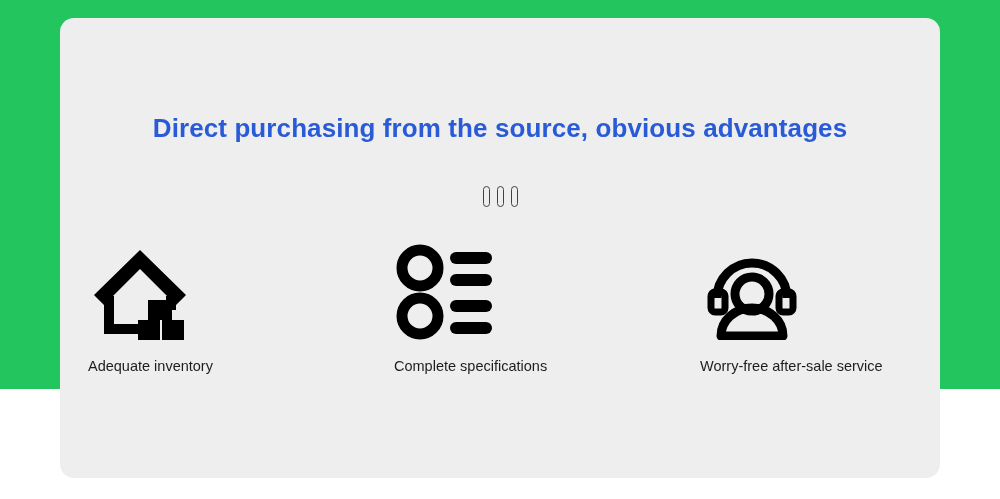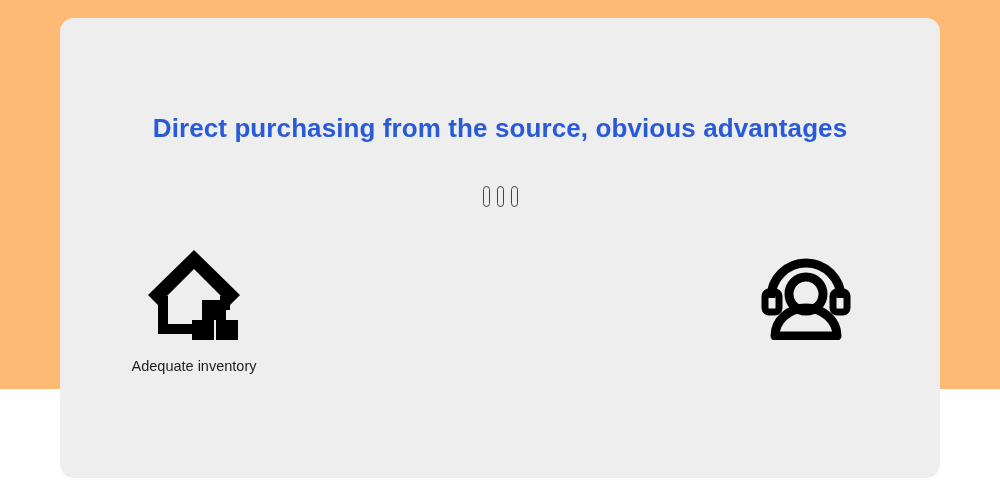--- a/index.html
+++ b/index.html
@@ -10,21 +10,21 @@
   body {
     width: 1000px;
     height: 499px;
     font-family: "Liberation Sans", sans-serif;
     overflow: hidden;
   }
   .stage {
     position: relative;
     width: 1000px;
     height: 389px;
-    background: #fdba74;
+    background: #22c55e;
   }
   .promo-card {
     position: absolute;
     left: 60px;
     top: 18px;
     width: 880px;
     height: 460px;
     background: #eeeeee;
     border-radius: 14px;
     box-sizing: border-box;
@@ -68,21 +68,21 @@
     flex-direction: row;
     align-items: flex-start;
     justify-content: space-between;
     padding: 0 28px;
     box-sizing: border-box;
   }
   .feature-item {
     width: 212px;
     display: flex;
     flex-direction: column;
-    align-items: center;
+    align-items: flex-start;
   }
   .feature-icon {
     height: 104px;
     width: 104px;
     display: flex;
     align-items: center;
     justify-content: center;
   }
   .feature-icon svg {
     display: block;
@@ -121,29 +121,43 @@
             <rect x="78" y="54" width="10" height="14" fill="#000000"></rect>
             <rect x="16" y="82" width="34" height="10" fill="#000000"></rect>
             <rect x="60" y="58" width="24" height="20" fill="#000000"></rect>
             <rect x="50" y="78" width="22" height="20" fill="#000000"></rect>
             <rect x="74" y="78" width="22" height="20" fill="#000000"></rect>
           </svg>
         </span>
         <div class="feature-label">Adequate inventory</div>
       </div>
 
+      <div class="feature-item">
+        <span class="feature-icon">
+          <svg width="100" height="96" viewBox="0 0 100 96" fill="none">
+            <circle cx="24" cy="24" r="18" stroke="#000000" stroke-width="11" fill="none"></circle>
+            <circle cx="24" cy="72" r="18" stroke="#000000" stroke-width="11" fill="none"></circle>
+            <rect x="54" y="8" width="42" height="12" rx="6" fill="#000000"></rect>
+            <rect x="54" y="30" width="42" height="12" rx="6" fill="#000000"></rect>
+            <rect x="54" y="56" width="42" height="12" rx="6" fill="#000000"></rect>
+            <rect x="54" y="78" width="42" height="12" rx="6" fill="#000000"></rect>
+          </svg>
+        </span>
+        <div class="feature-label">Complete specifications</div>
+      </div>
 
 
       <div class="feature-item">
         <span class="feature-icon">
           <svg width="102" height="96" viewBox="0 0 102 96" fill="none">
             <path d="M16 54 A35 35 0 0 1 86 54" stroke="#000000" stroke-width="9" fill="none" stroke-linecap="butt"></path>
             <rect x="10" y="48" width="14" height="20" rx="4" stroke="#000000" stroke-width="7" fill="none"></rect>
             <rect x="78" y="48" width="14" height="20" rx="4" stroke="#000000" stroke-width="7" fill="none"></rect>
             <circle cx="51" cy="50" r="17" stroke="#000000" stroke-width="9" fill="none"></circle>
             <path d="M20 92 A31 28 0 0 1 82 92 Z" stroke="#000000" stroke-width="9" stroke-linejoin="round" fill="none"></path>
           </svg>
         </span>
+        <div class="feature-label">Worry-free after-sale service</div>
       </div>
 
     </div>
   </div>
 </div>
 
 </body></html>

